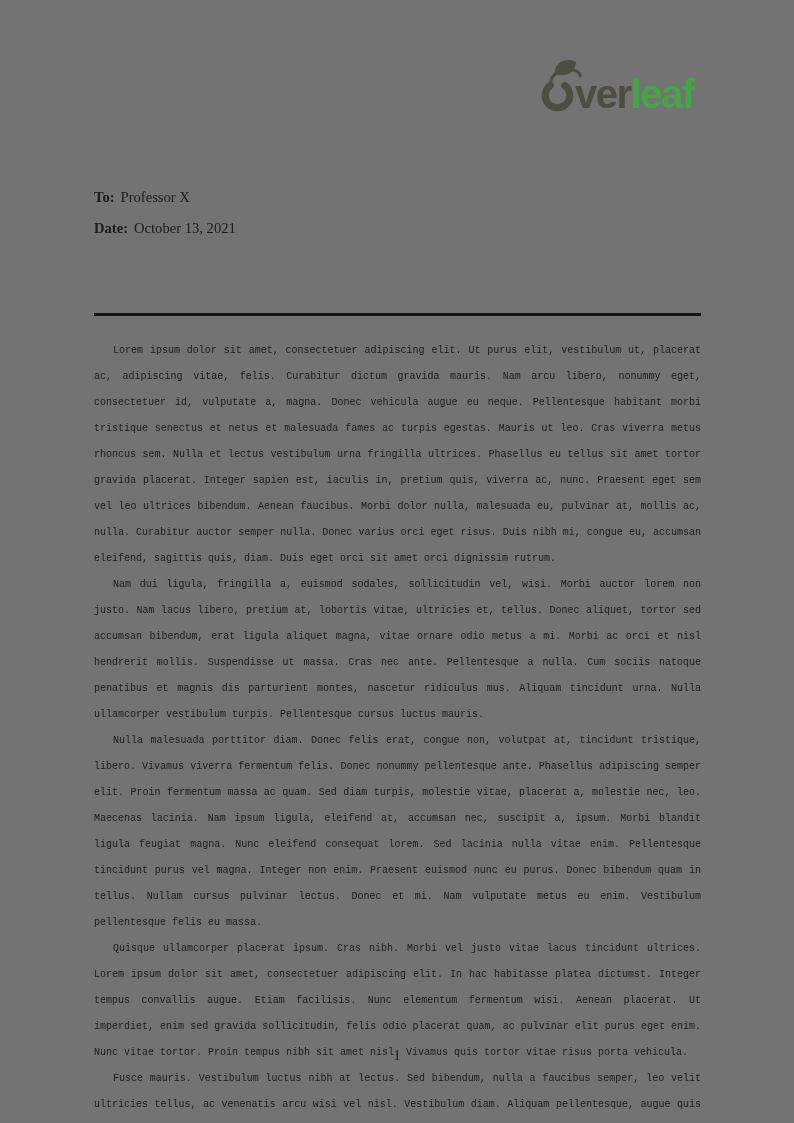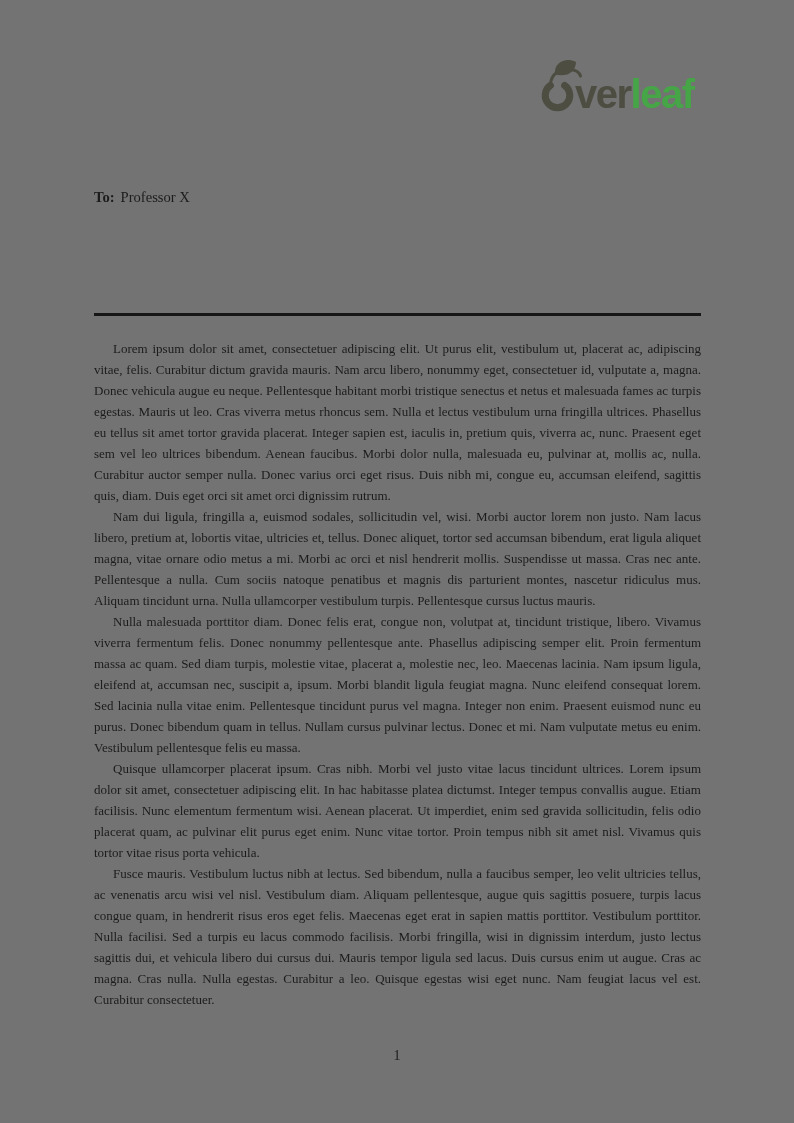--- a/index.html
+++ b/index.html
@@ -61,25 +61,26 @@
 
   
   .body-text {
     position: absolute;
     top: 338px;
     left: 94px;
     width: 607px;
   }
   .body-text p {
     margin: 0;
-    font-size: 13px;
-    line-height: 21px;
+    font-size: 10px;
+    line-height: 26px;
     text-align: justify;
     text-indent: 19px;
     hyphens: auto;
+    font-family: Liberation Mono, monospace;
     -webkit-hyphens: auto;
   }
 
   
   .footer {
     position: absolute;
     top: 1048px;
     left: 0;
     width: 100%;
     text-align: center;
@@ -104,20 +105,23 @@
       <text class="logo-text" x="35" y="50">
         <tspan fill="#4d4d42">ver</tspan><tspan fill="#46a546">leaf</tspan>
       </text>
     </svg>
   </div>
 
   <div class="memo">
     <div class="memo-row">
       <span class="lbl">To:</span><span class="val">Professor X</span>
     </div>
+    <div class="memo-row">
+      <span class="lbl">Date:</span><span class="val">October 13, 2021</span>
+    </div>
   </div>
 
   <div class="rule"></div>
 
   <div class="body-text" lang="la">
     <p>Lorem ipsum dolor sit amet, consectetuer adipiscing elit. Ut purus elit, vestibulum ut, placerat ac, adipiscing vitae, felis. Curabitur dictum gravida mauris. Nam arcu libero, nonummy eget, consectetuer id, vulputate a, magna. Donec vehicula augue eu neque. Pellentesque habitant morbi tristique senectus et netus et malesuada fames ac turpis egestas. Mauris ut leo. Cras viverra metus rhoncus sem. Nulla et lectus vestibulum urna fringilla ultrices. Phasellus eu tellus sit amet tortor gravida placerat. Integer sapien est, iaculis in, pretium quis, viverra ac, nunc. Praesent eget sem vel leo ultrices bibendum. Aenean faucibus. Morbi dolor nulla, malesuada eu, pulvinar at, mollis ac, nulla. Curabitur auctor semper nulla. Donec varius orci eget risus. Duis nibh mi, congue eu, accumsan eleifend, sagittis quis, diam. Duis eget orci sit amet orci dignissim rutrum.</p>
     <p>Nam dui ligula, fringilla a, euismod sodales, sollicitudin vel, wisi. Morbi auctor lorem non justo. Nam lacus libero, pretium at, lobortis vitae, ultricies et, tellus. Donec aliquet, tortor sed accumsan bibendum, erat ligula aliquet magna, vitae ornare odio metus a mi. Morbi ac orci et nisl hendrerit mollis. Suspendisse ut massa. Cras nec ante. Pellentesque a nulla. Cum sociis natoque penatibus et magnis dis parturient montes, nascetur ridiculus mus. Aliquam tincidunt urna. Nulla ullamcorper vestibulum turpis. Pellentesque cursus luctus mauris.</p>
     <p>Nulla malesuada porttitor diam. Donec felis erat, congue non, volutpat at, tincidunt tristique, libero. Vivamus viverra fermentum felis. Donec nonummy pellentesque ante. Phasellus adipiscing semper elit. Proin fermentum massa ac quam. Sed diam turpis, molestie vitae, placerat a, molestie nec, leo. Maecenas lacinia. Nam ipsum ligula, eleifend at, accumsan nec, suscipit a, ipsum. Morbi blandit ligula feugiat magna. Nunc eleifend consequat lorem. Sed lacinia nulla vitae enim. Pellentesque tincidunt purus vel magna. Integer non enim. Praesent euismod nunc eu purus. Donec bibendum quam in tellus. Nullam cursus pulvinar lectus. Donec et mi. Nam vulputate metus eu enim. Vestibulum pellentesque felis eu massa.</p>
     <p>Quisque ullamcorper placerat ipsum. Cras nibh. Morbi vel justo vitae lacus tincidunt ultrices. Lorem ipsum dolor sit amet, consectetuer adipiscing elit. In hac habitasse platea dictumst. Integer tempus convallis augue. Etiam facilisis. Nunc elementum fermentum wisi. Aenean placerat. Ut imperdiet, enim sed gravida sollicitudin, felis odio placerat quam, ac pulvinar elit purus eget enim. Nunc vitae tortor. Proin tempus nibh sit amet nisl. Vivamus quis tortor vitae risus porta vehicula.</p>
     <p>Fusce mauris. Vestibulum luctus nibh at lectus. Sed bibendum, nulla a faucibus semper, leo velit ultricies tellus, ac venenatis arcu wisi vel nisl. Vestibulum diam. Aliquam pellentesque, augue quis sagittis posuere, turpis lacus congue quam, in hendrerit risus eros eget felis. Maecenas eget erat in sapien mattis porttitor. Vestibulum porttitor. Nulla facilisi. Sed a turpis eu lacus commodo facilisis. Morbi fringilla, wisi in dignissim interdum, justo lectus sagittis dui, et vehicula libero dui cursus dui. Mauris tempor ligula sed lacus. Duis cursus enim ut augue. Cras ac magna. Cras nulla. Nulla egestas. Curabitur a leo. Quisque egestas wisi eget nunc. Nam feugiat lacus vel est. Curabitur consectetuer.</p>

